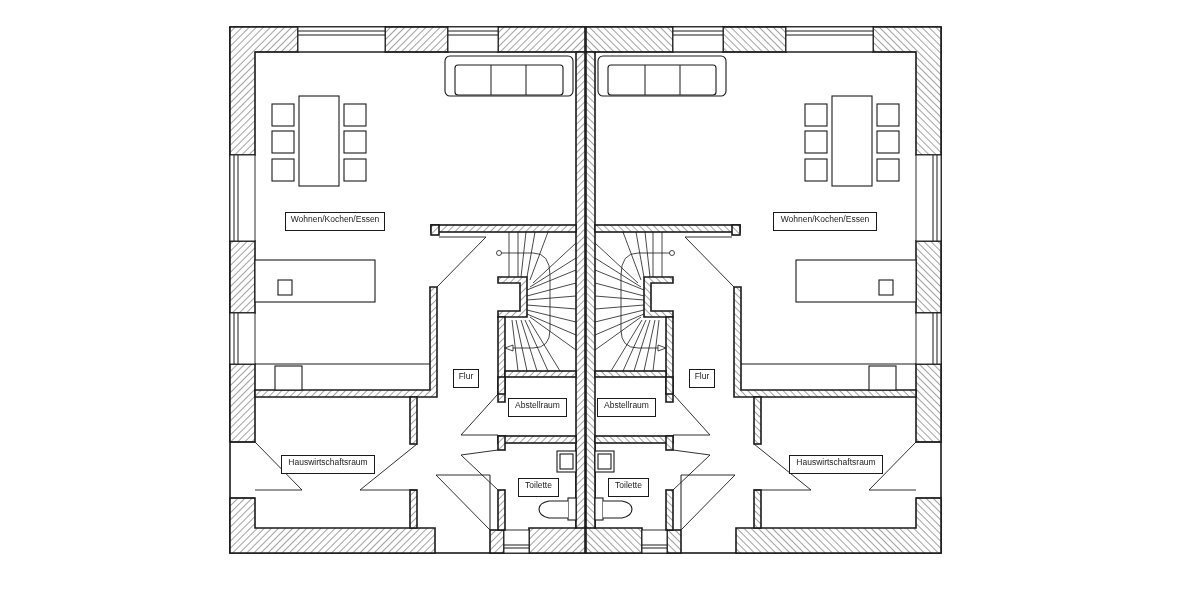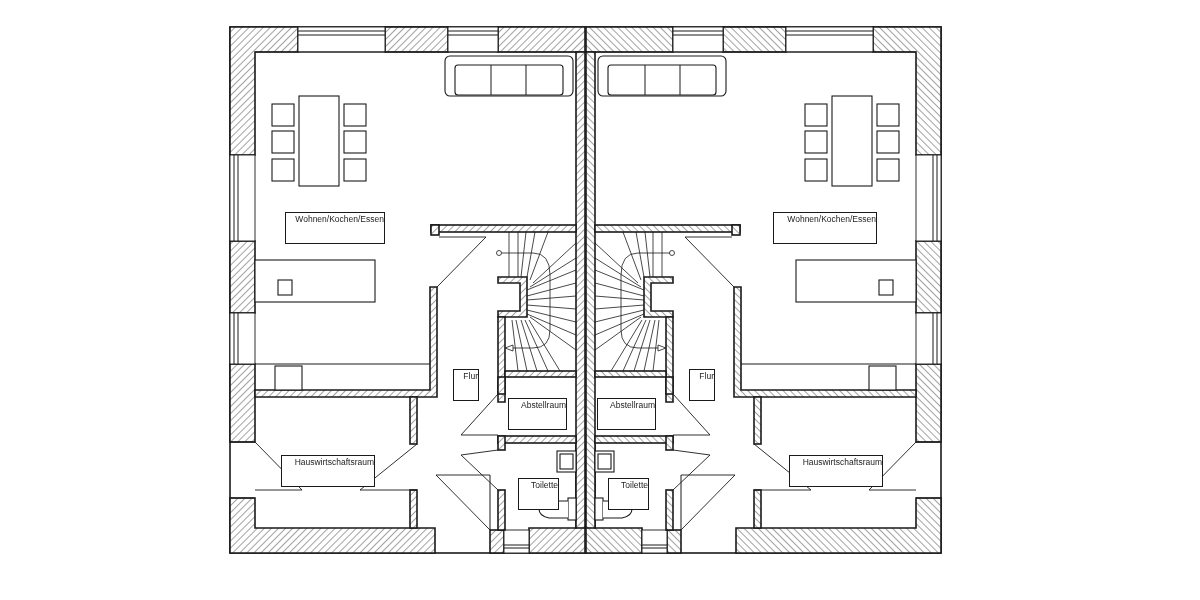--- a/index.html
+++ b/index.html
@@ -184,18 +184,18 @@
 
   <div class="roomlbl" style="left:773px;top:212px;width:104px;">Wohnen/Kochen/Essen</div>
   <div class="roomlbl" style="left:689px;top:369px;width:26px;">Flur</div>
   <div class="roomlbl" style="left:597px;top:398px;width:59px;">Abstellraum</div>
   <div class="roomlbl" style="left:608px;top:478px;width:41px;">Toilette</div>
   <div class="roomlbl" style="left:789px;top:455px;width:94px;">Hauswirtschaftsraum</div>
 </div>
 
 <style>
   .roomlbl{
-    position:absolute;height:32px;line-height:13px;box-sizing:border-box;
+    position:absolute;height:19px;line-height:13px;box-sizing:border-box;
     border:1px solid #1a1a1a;background:#fff;color:#222;
     font-family:"Liberation Sans",sans-serif;font-size:8.5px;
-    text-align:right;white-space:nowrap;overflow:hidden;
+    text-align:center;white-space:nowrap;overflow:hidden;
   }
 </style>
 
 </body></html>

